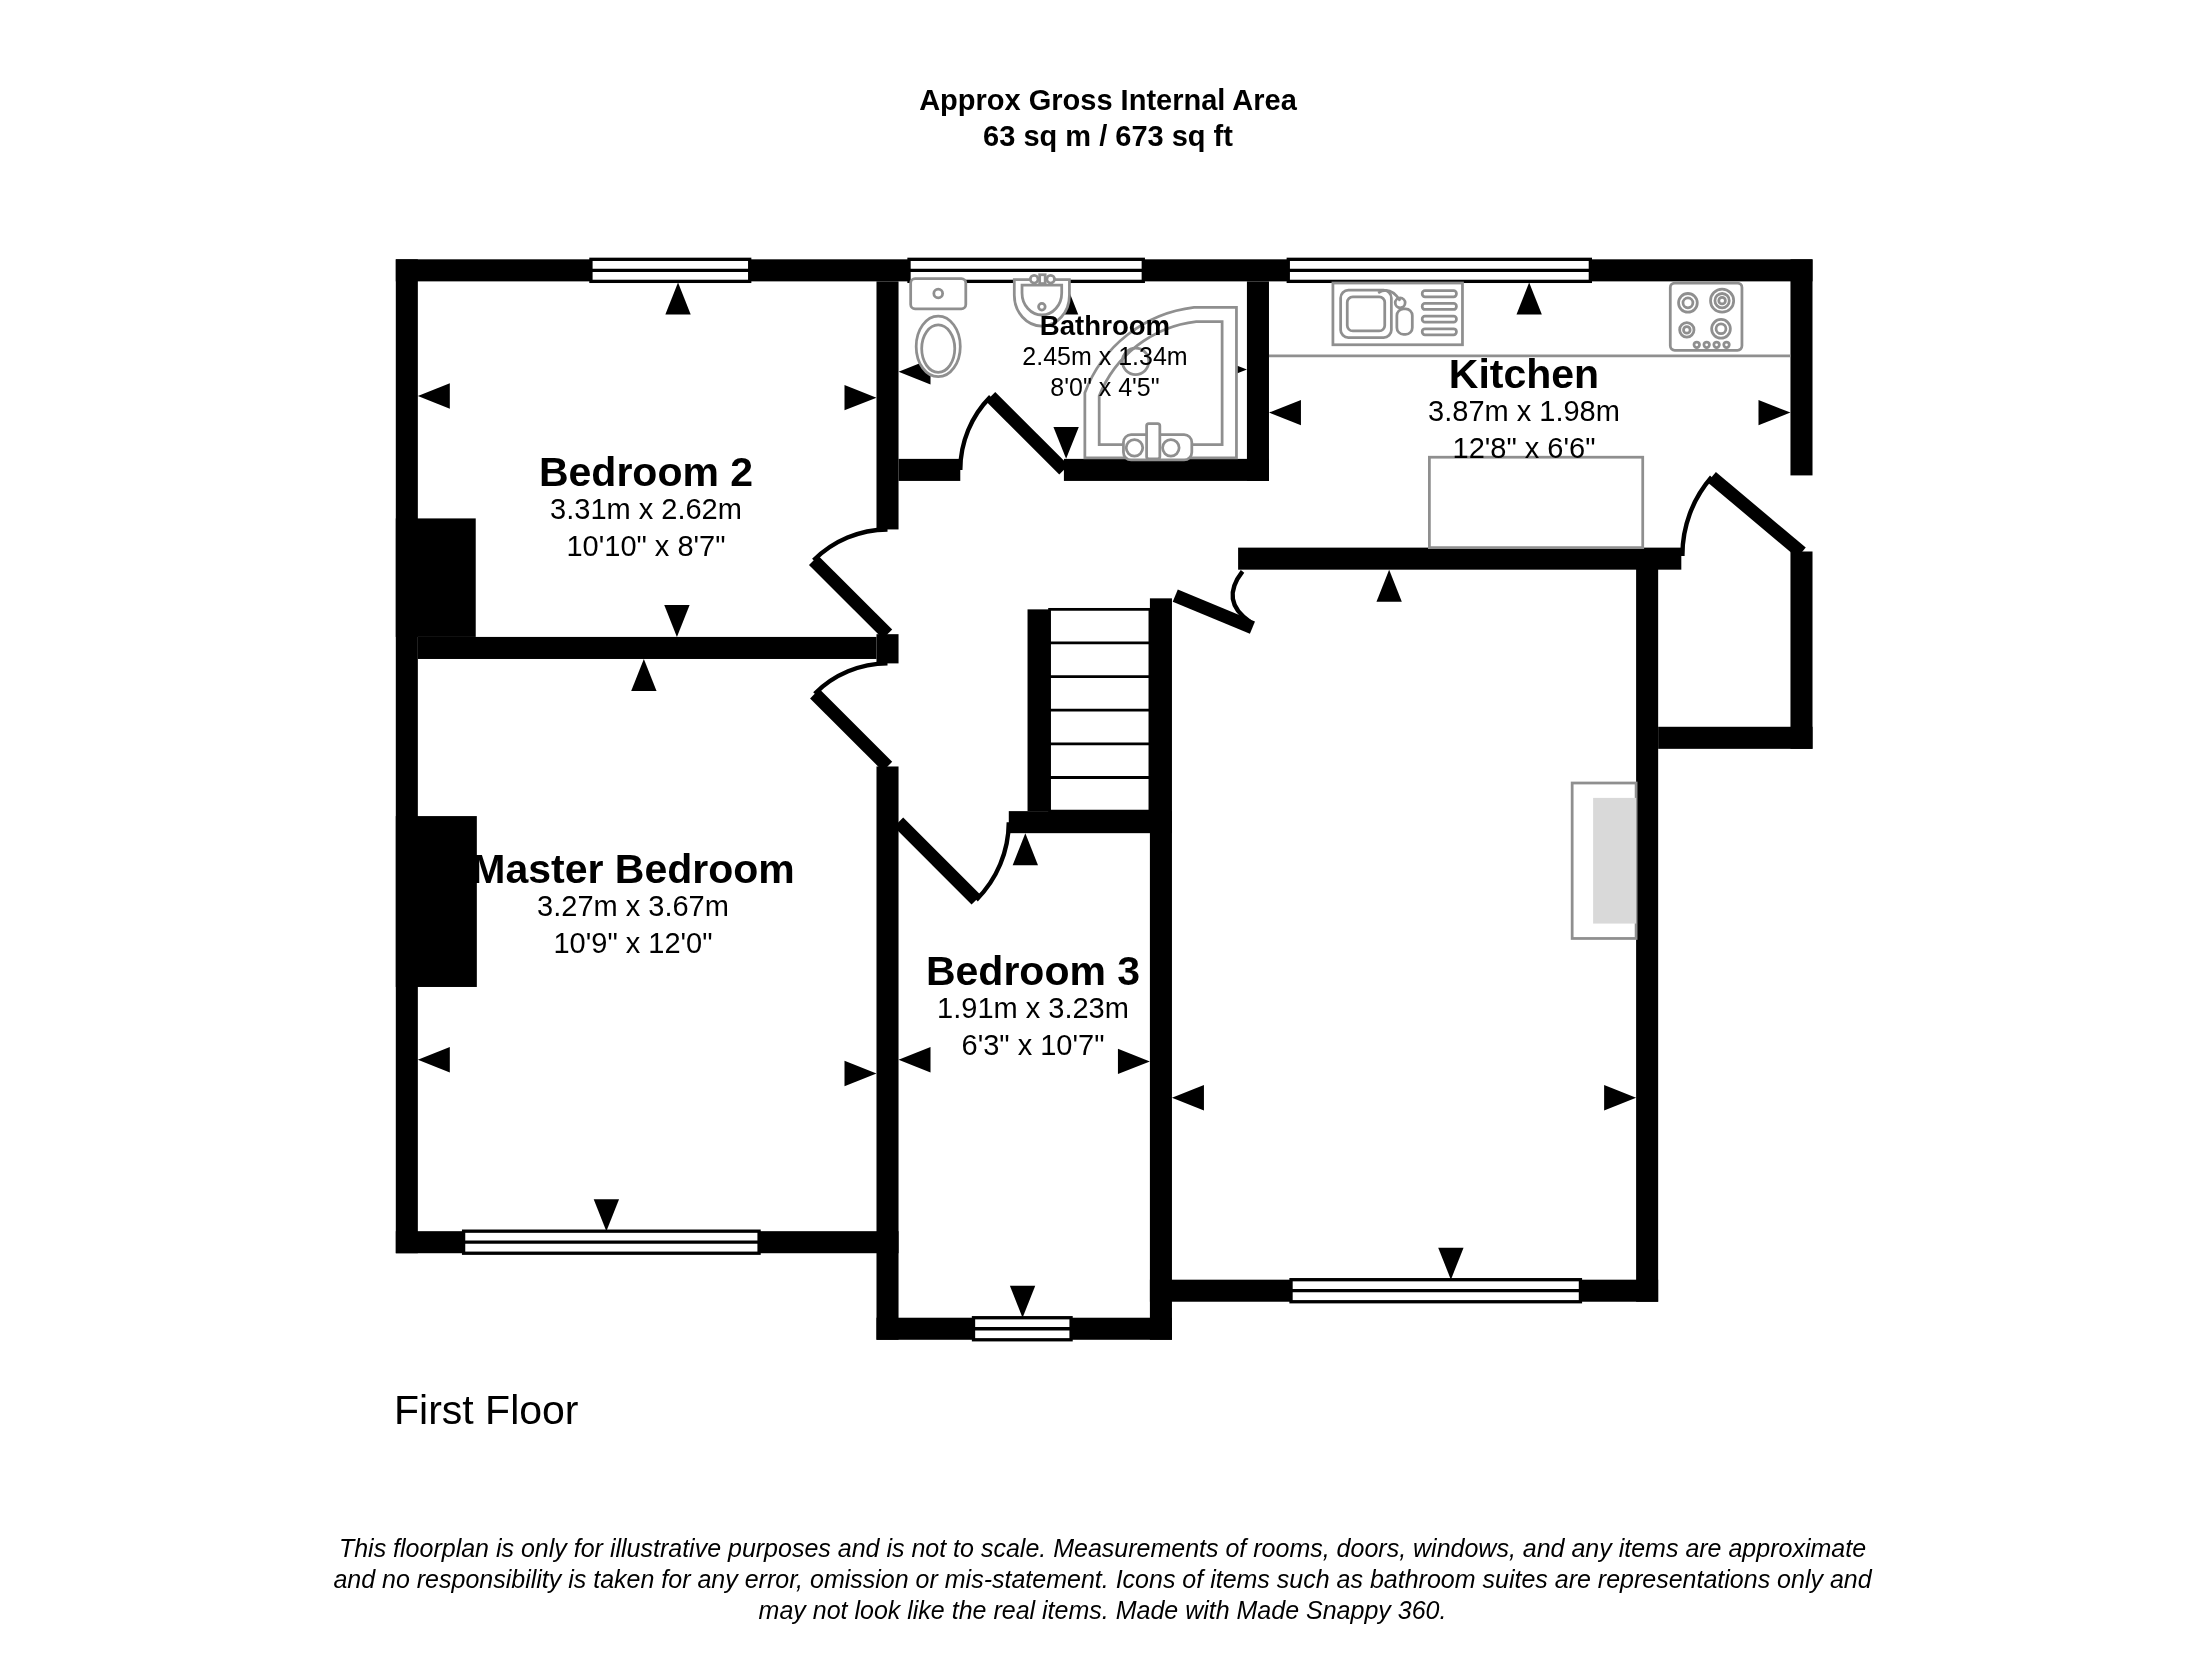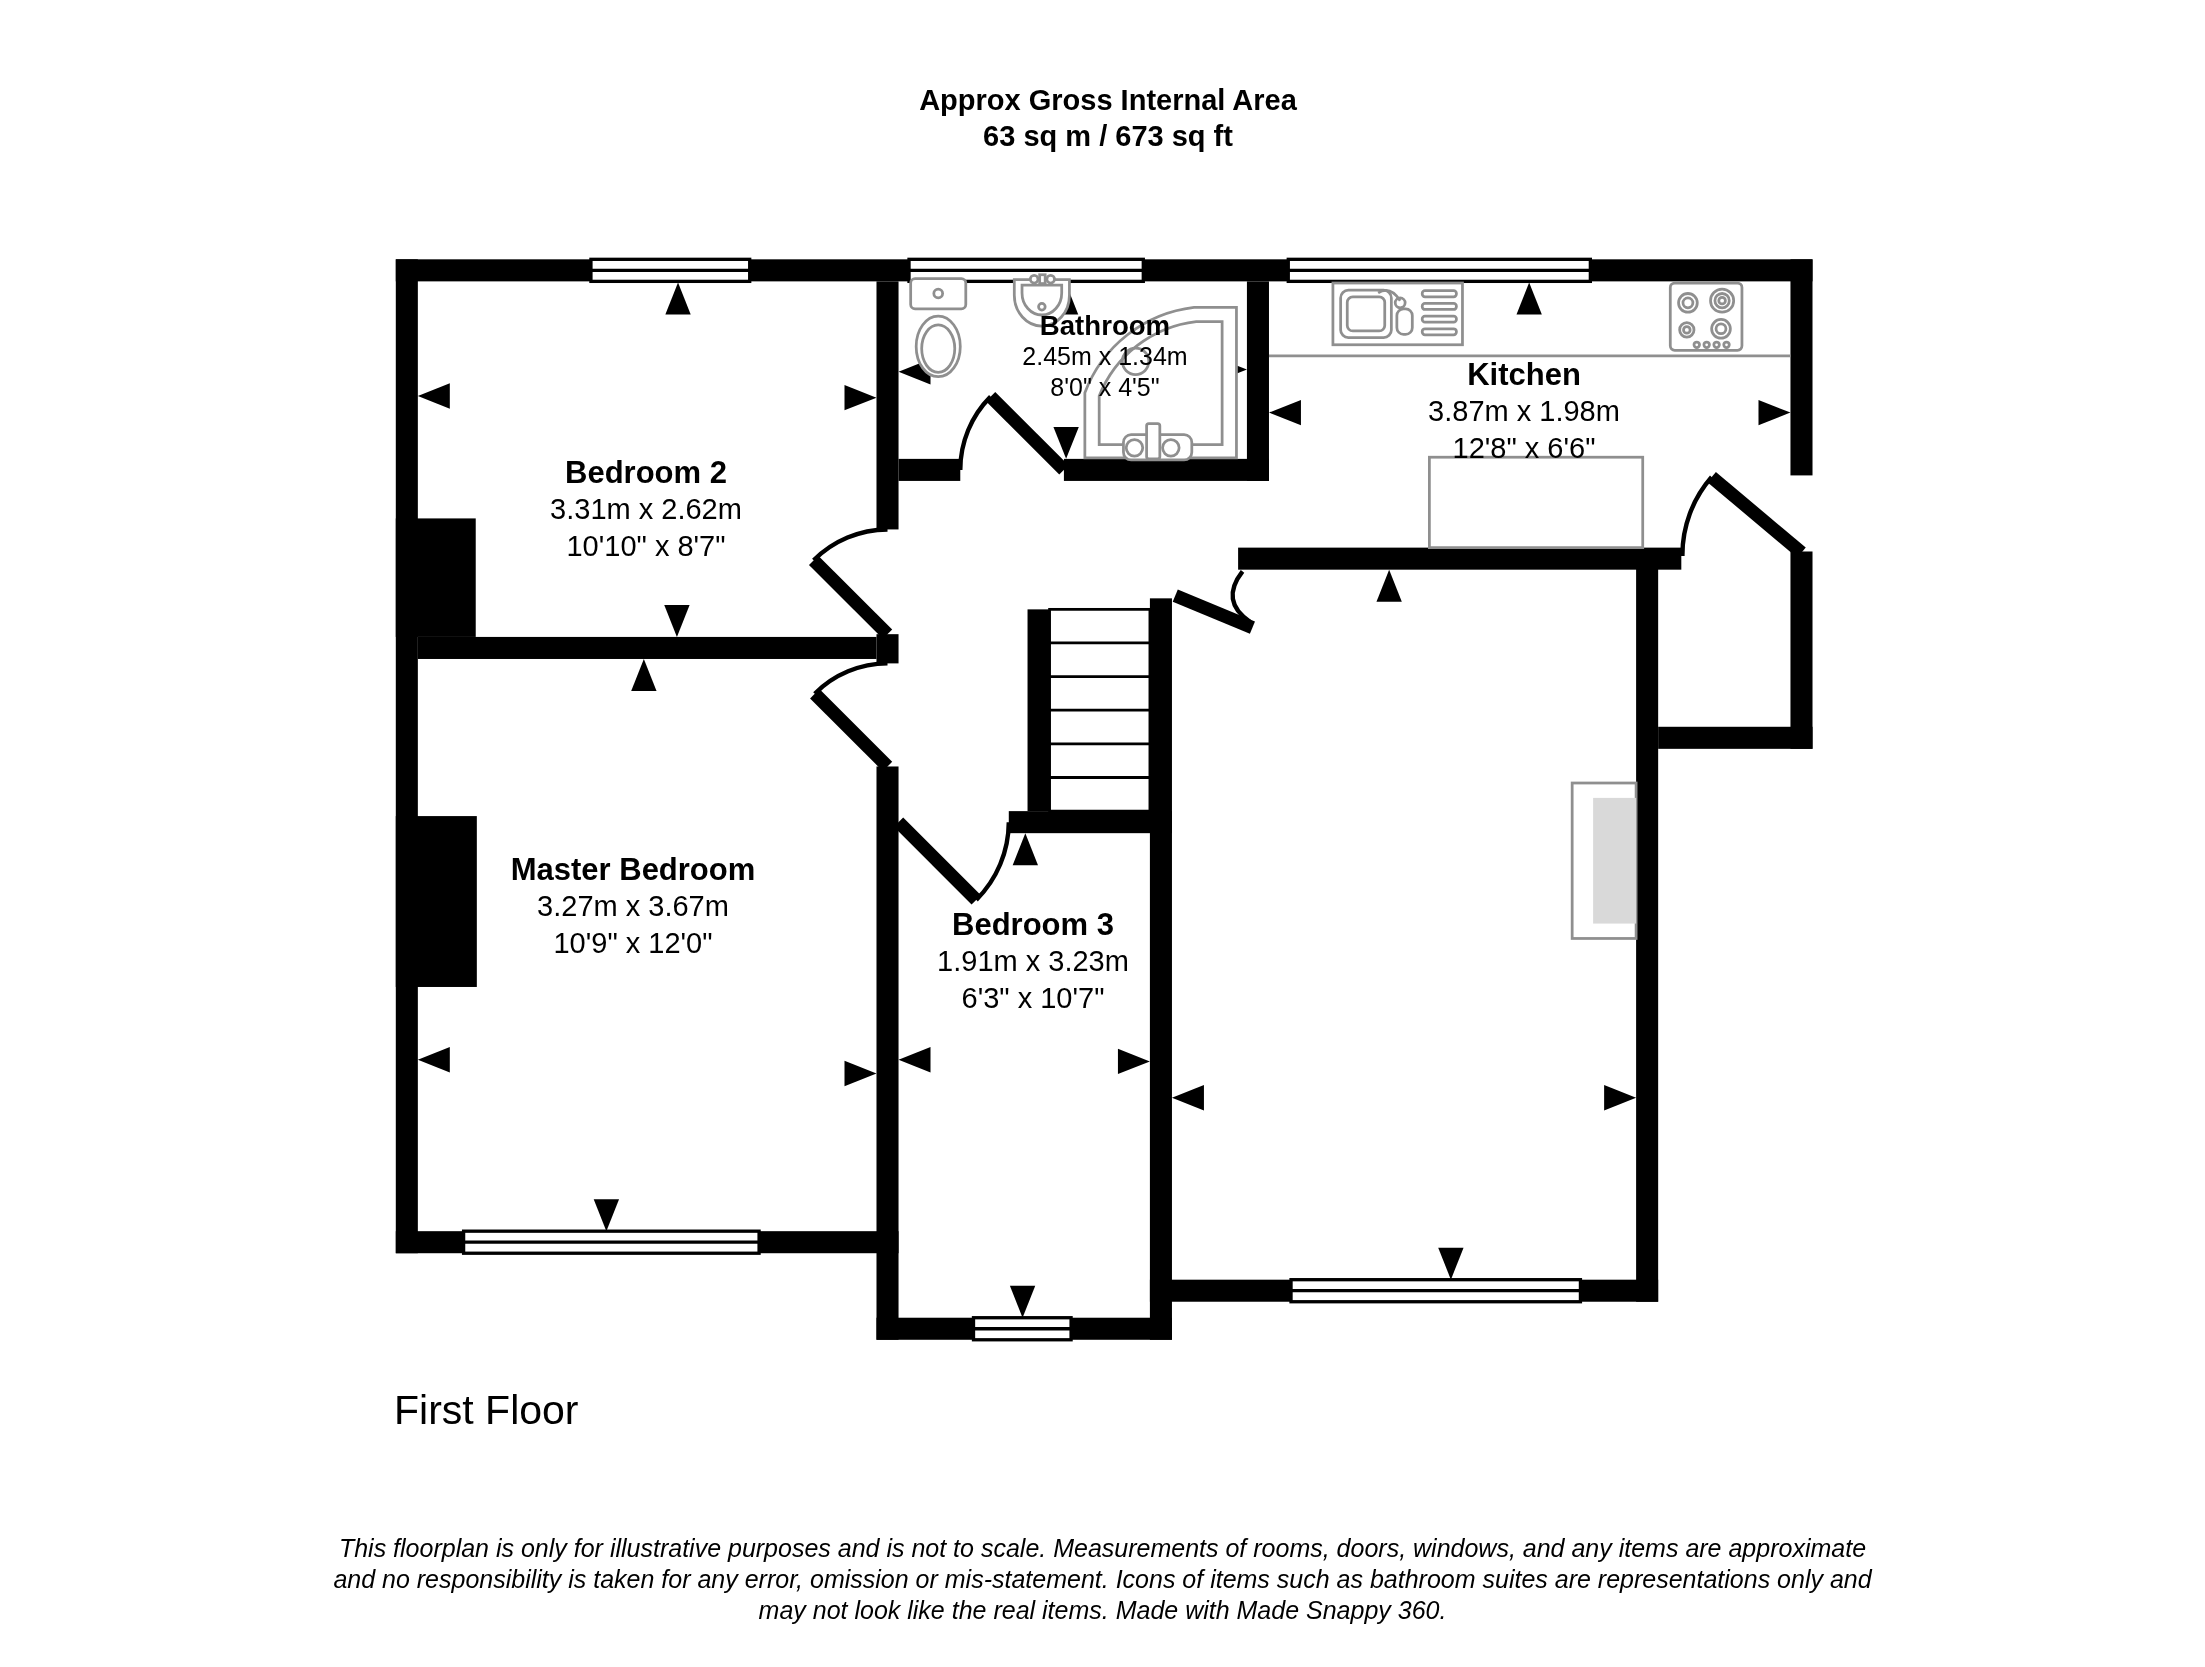--- a/index.html
+++ b/index.html
@@ -15,21 +15,21 @@
     background:var(--bg);
     font-family:"Liberation Sans", sans-serif;
     color:#000;
     overflow:hidden;
   }
   .plan-svg{position:absolute;left:0;top:0;}
   .txt{position:absolute;white-space:nowrap;}
   .center{transform:translateX(-50%);text-align:center;}
   .header-block{font-weight:bold;font-size:29px;line-height:36px;}
   .room-label{line-height:37px;}
-  .room-label .t{font-weight:bold;font-size:31px;display:block;}
+  .room-label .t{font-weight:bold;font-size:41px;display:block;}
   .room-label .d{font-weight:normal;font-size:29px;display:block;text-align:center;}
   .room-label.small{line-height:31px;}
   .room-label.small .t{font-size:27.6px;}
   .room-label.small .d{font-size:25px;}
   .floor-label{font-size:41px;font-weight:normal;}
   .disclaimer{width:2205px;left:0;text-align:center;font-size:25px;line-height:31px;font-style:italic;}
 </style>
 </head>
 <body>
 
@@ -249,21 +249,21 @@
     <span class="d">3.87m x 1.98m</span>
     <span class="d">12'8" x 6'6"</span>
   </div>
 
   <div class="txt center room-label" style="left:633px; top:851px;">
     <span class="t">Master Bedroom</span>
     <span class="d">3.27m x 3.67m</span>
     <span class="d">10'9" x 12'0"</span>
   </div>
 
-  <div class="txt center room-label" style="left:1033px; top:906px;">
+  <div class="txt center room-label" style="left:1033px; top:953px;">
     <span class="t">Bedroom 3</span>
     <span class="d">1.91m x 3.23m</span>
     <span class="d">6'3" x 10'7"</span>
   </div>
 
 
   <div class="txt floor-label" style="left:394px; top:1387px;">First Floor</div>
 
   <div class="txt disclaimer" style="top:1533px;">
     <span>This floorplan is only for illustrative purposes and is not to scale. Measurements of rooms, doors, windows, and any items are approximate</span><br>

